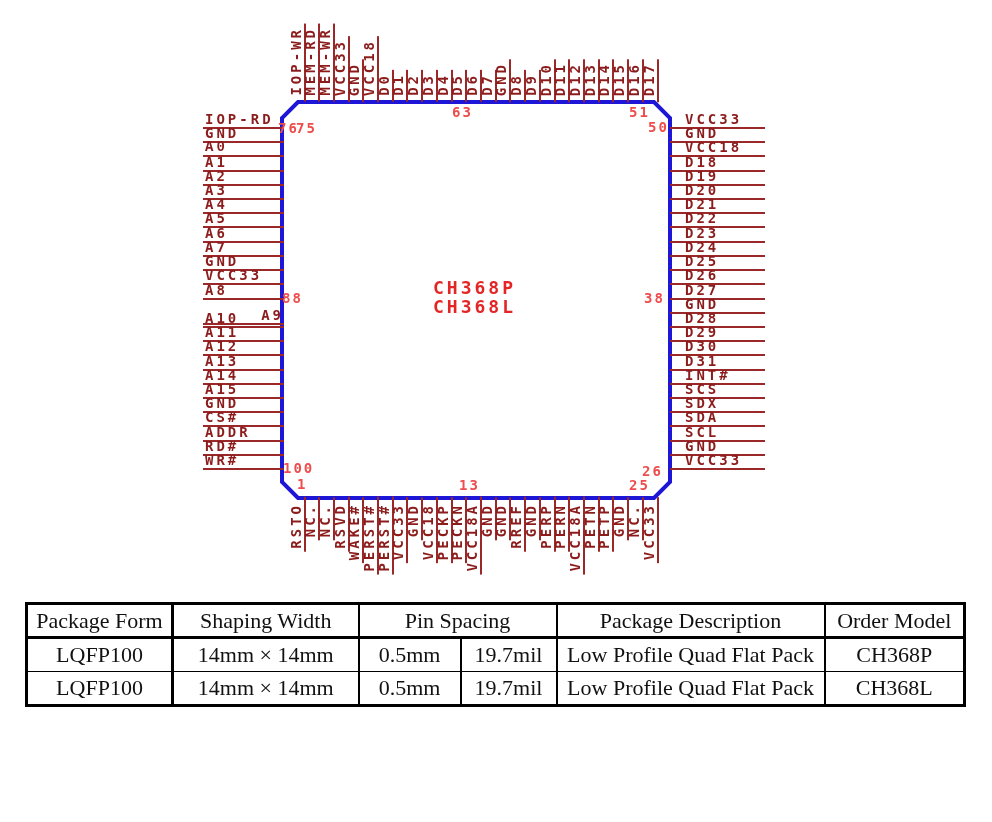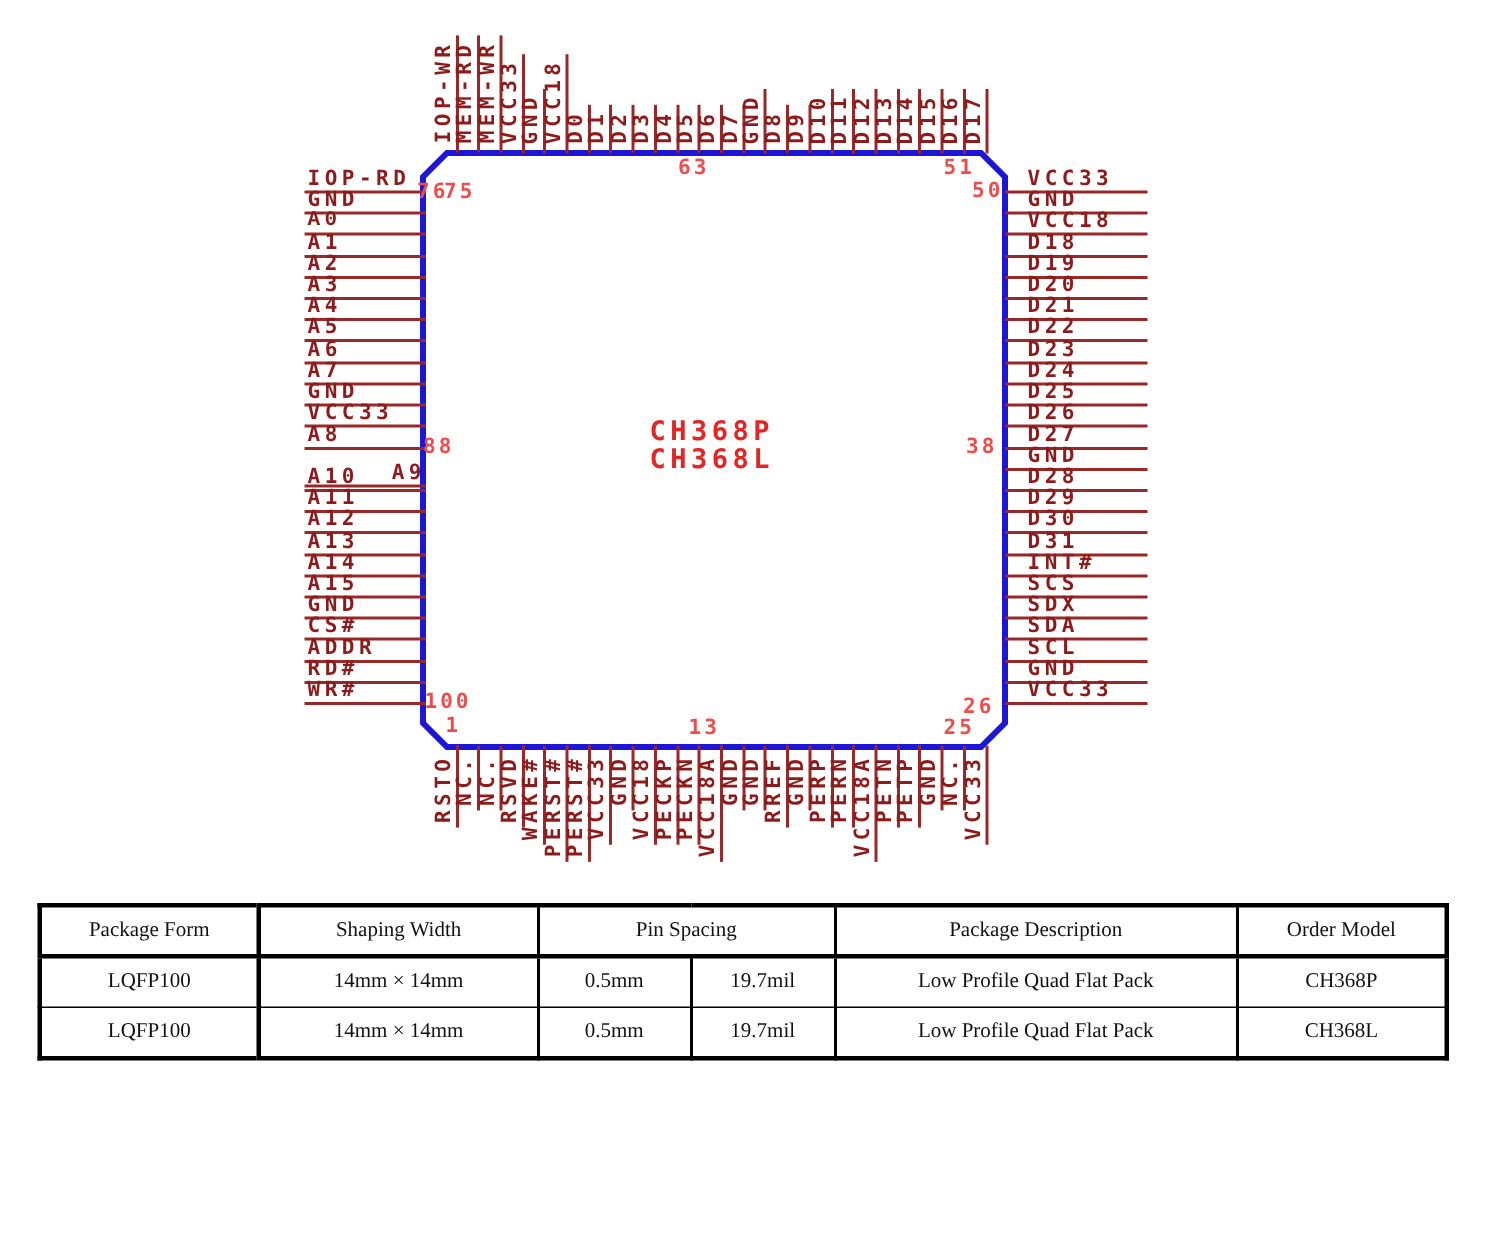--- a/index.html
+++ b/index.html
@@ -20,21 +20,21 @@
         letter-spacing:3px;color:var(--maroon,#8c1c1c);white-space:nowrap;}
   .vpin.vtop{padding-top:6px;padding-bottom:3px;}
   .vpin.vbot{padding-bottom:6px;padding-top:3px;}
   .pnum{position:absolute;font-family:"DejaVu Sans Mono", monospace;font-weight:bold;
         font-size:14px;letter-spacing:2px;color:var(--numred,#ee4d4d);white-space:nowrap;}
   #chip-name{position:absolute;left:433px;top:278px;font-family:"DejaVu Sans Mono", monospace;
         font-weight:bold;font-size:18px;letter-spacing:3px;line-height:19px;
         color:var(--chipred,#e42525);}
   
   #pkg-table{position:absolute;left:25px;top:602px;width:938px;border-collapse:collapse;
-        table-layout:fixed;font-size:14px;color:#111;}
+        table-layout:fixed;font-size:22px;color:#111;}
   #pkg-table{border:3px solid #000;}
   #pkg-table th{border:2px solid #000;border-bottom:3px solid #000;font-weight:normal;
         height:31px;text-align:center;padding:0;}
   #pkg-table td{border:1.5px solid #000;border-left-width:2px;border-right-width:2px;
         height:32px;text-align:center;padding:0;}
   #pkg-table .thick-r{border-right-width:3px;}
   
   .note-line{position:absolute;font-style:italic;font-size:19px;color:#000;white-space:nowrap;}
   #note-1{left:10px;top:712px;}
   #note-2{left:10px;top:743px;}

